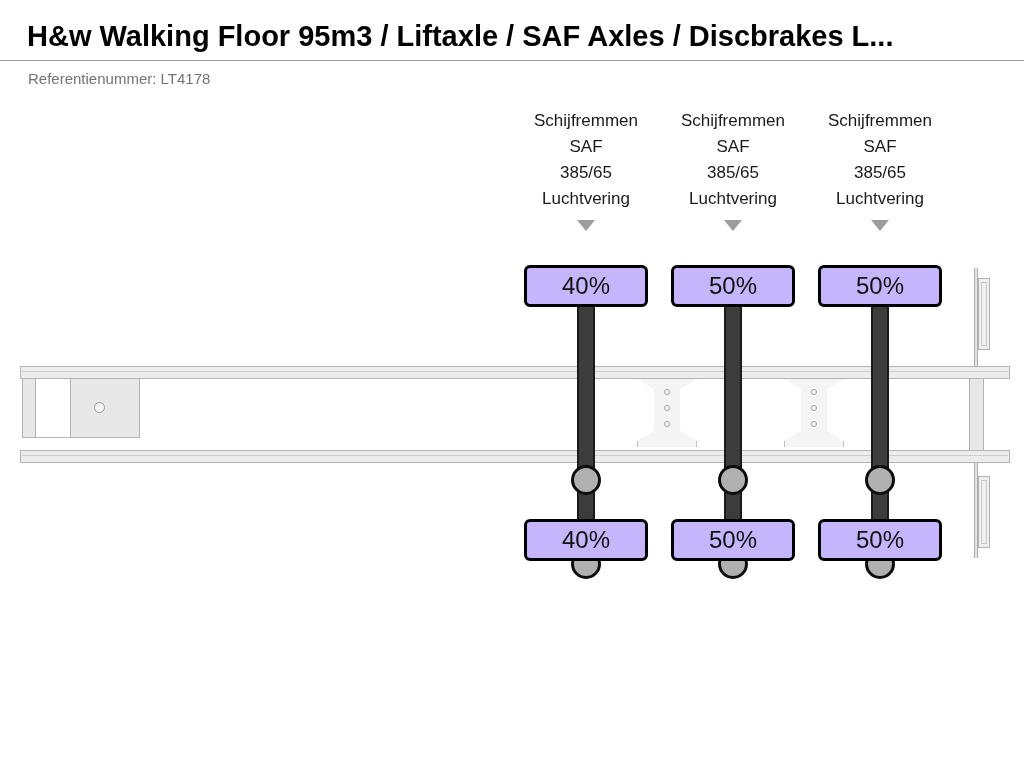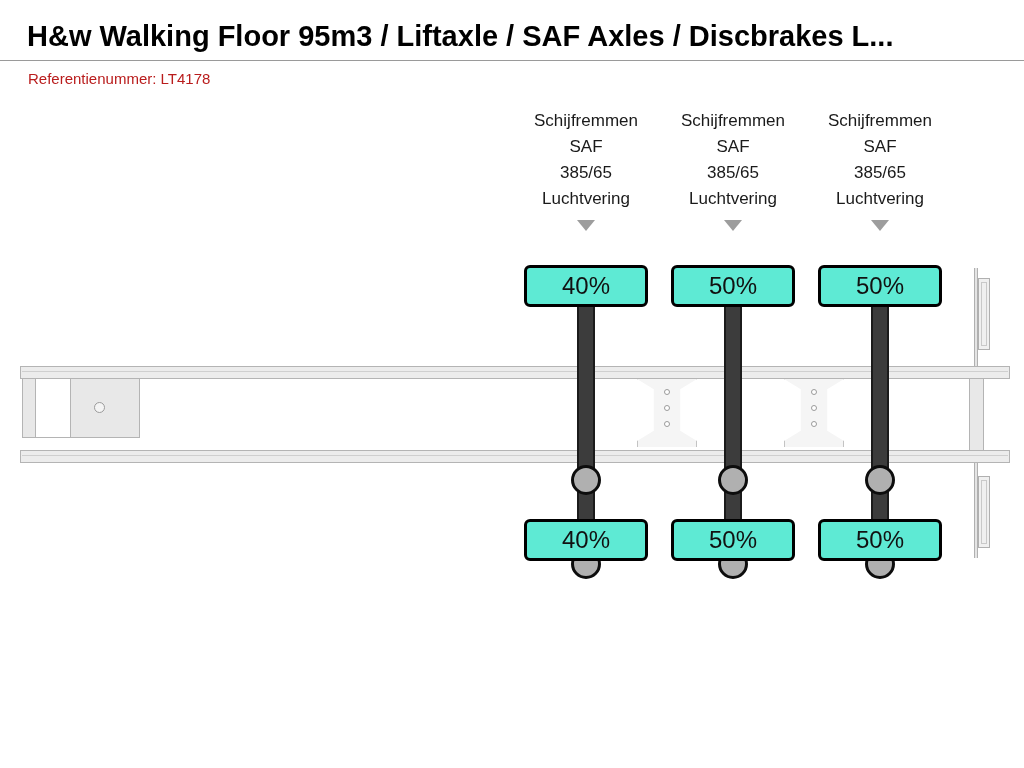--- a/index.html
+++ b/index.html
@@ -43,21 +43,21 @@
     width: 1024px;
     height: 1px;
     background: #9a9a9a;
   }
   #reference {
     position: absolute;
     left: 28px;
     top: 69px;
     font-size: 15px;
     line-height: 20px;
-    color: #b91c1c;
+    color: #737373;
     white-space: nowrap;
   }
 
   
   #diagram {
     position: absolute;
     left: 0;
     top: 0;
     width: 1024px;
     height: 620px;
@@ -299,21 +299,21 @@
   .hub-top    { top: 357px; }
   .hub-bottom { top: 441px; }
 
   
   .tyre-badge {
     position: absolute;
     left: 50%;
     transform: translateX(-50%);
     width: 124px;
     height: 42px;
-    background: #5eead4;
+    background: #c4b5fd;
     border: 3px solid #000000;
     border-radius: 6px;
     box-sizing: border-box;
     display: flex;
     align-items: center;
     justify-content: center;
     font-size: 24px;
     color: #111111;
     z-index: 9;
   }

